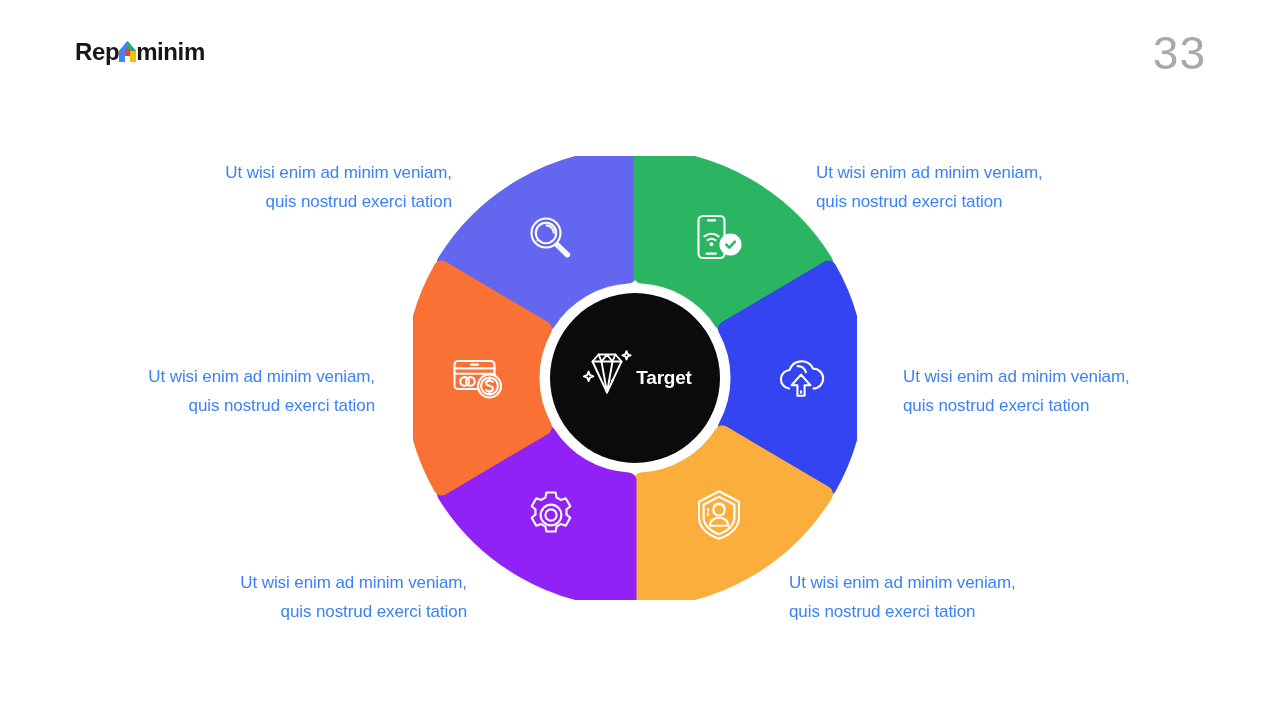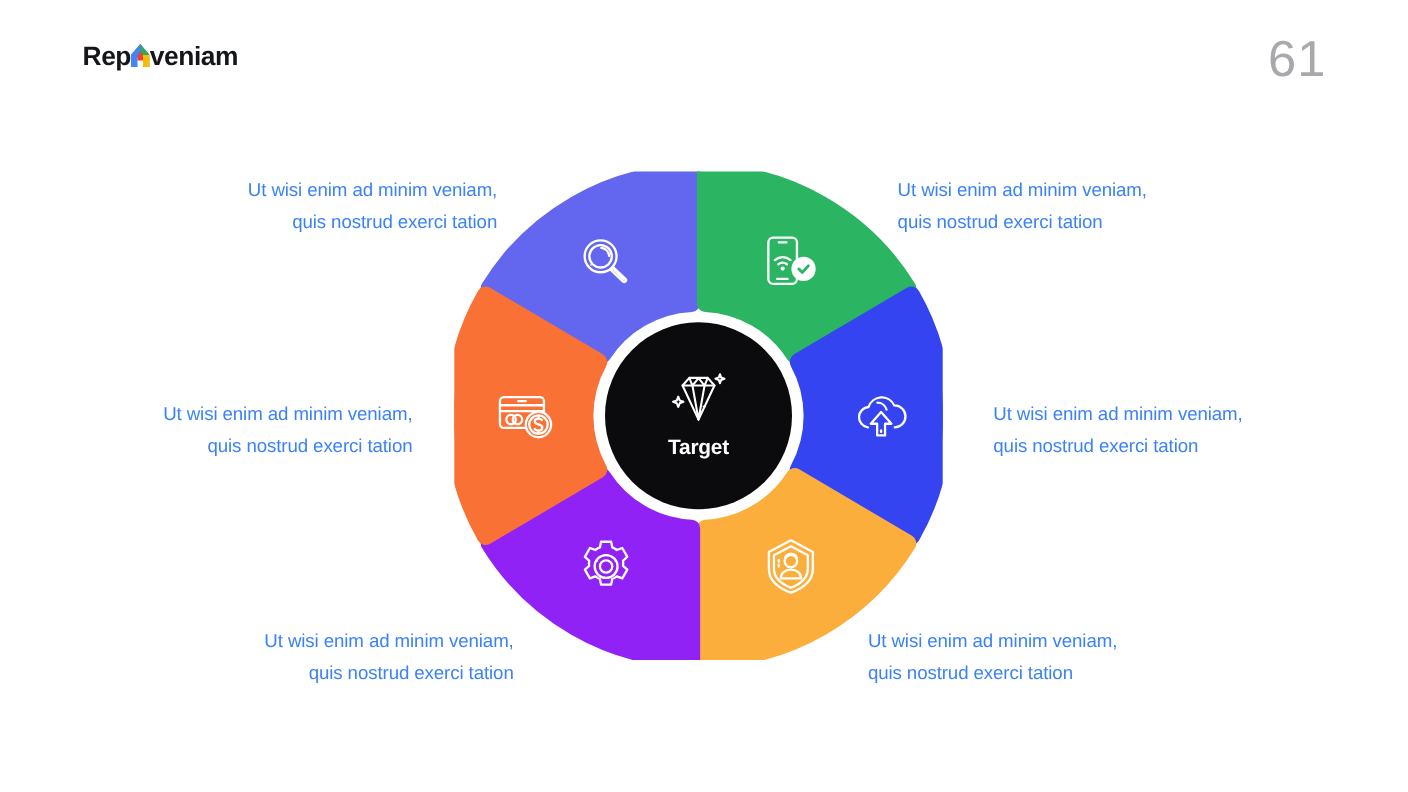--- a/index.html
+++ b/index.html
@@ -62,21 +62,21 @@
 
   .center-hub {
     position: absolute;
     left: 550px;
     top: 293px;
     width: 170px;
     height: 170px;
     border-radius: 50%;
     background: #0b0b0d;
     display: flex;
-    flex-direction: column;
+    flex-direction: row;
     align-items: center;
     justify-content: center;
   }
   .center-hub .hub-icon {
     width: 58px;
     height: 52px;
     margin-bottom: 8px;
   }
   .center-hub .hub-label {
     color: #ffffff;
@@ -110,24 +110,24 @@
 
 <div class="logo">
   <span>Rep</span>
     <span class="logo-mark"><svg viewBox="0 0 34 42" width="17" height="21" xmlns="http://www.w3.org/2000/svg">
         <path d="M17 0 L34 20 L34 42 L22 42 L22 25 L17 19 L12 25 L12 42 L0 42 L0 20 Z" fill="#4285F4"></path>
         <path d="M17 0 L34 20 L22 20 L17 13 Z" fill="#34A853"></path>
         <path d="M22 20 L34 20 L34 42 L22 42 Z" fill="#FBBC05"></path>
         <path d="M17 13 L22 20 L22 30 L12 30 L12 20 Z" fill="#EA4335"></path>
         <path d="M0 20 L17 0 L17 13 L12 20 Z" fill="#4285F4"></path>
       </svg></span>
-    <span>veniam</span>
-</div>
-
-<div class="page-number">61</div>
+    <span>minim</span>
+</div>
+
+<div class="page-number">33</div>
 
 <div class="diagram">
   <svg width="444" height="444" viewBox="0 0 444 444" xmlns="http://www.w3.org/2000/svg">
     <defs>
       
       
     </defs>
 
     <g>
       <path d="M 215.5 0.6

